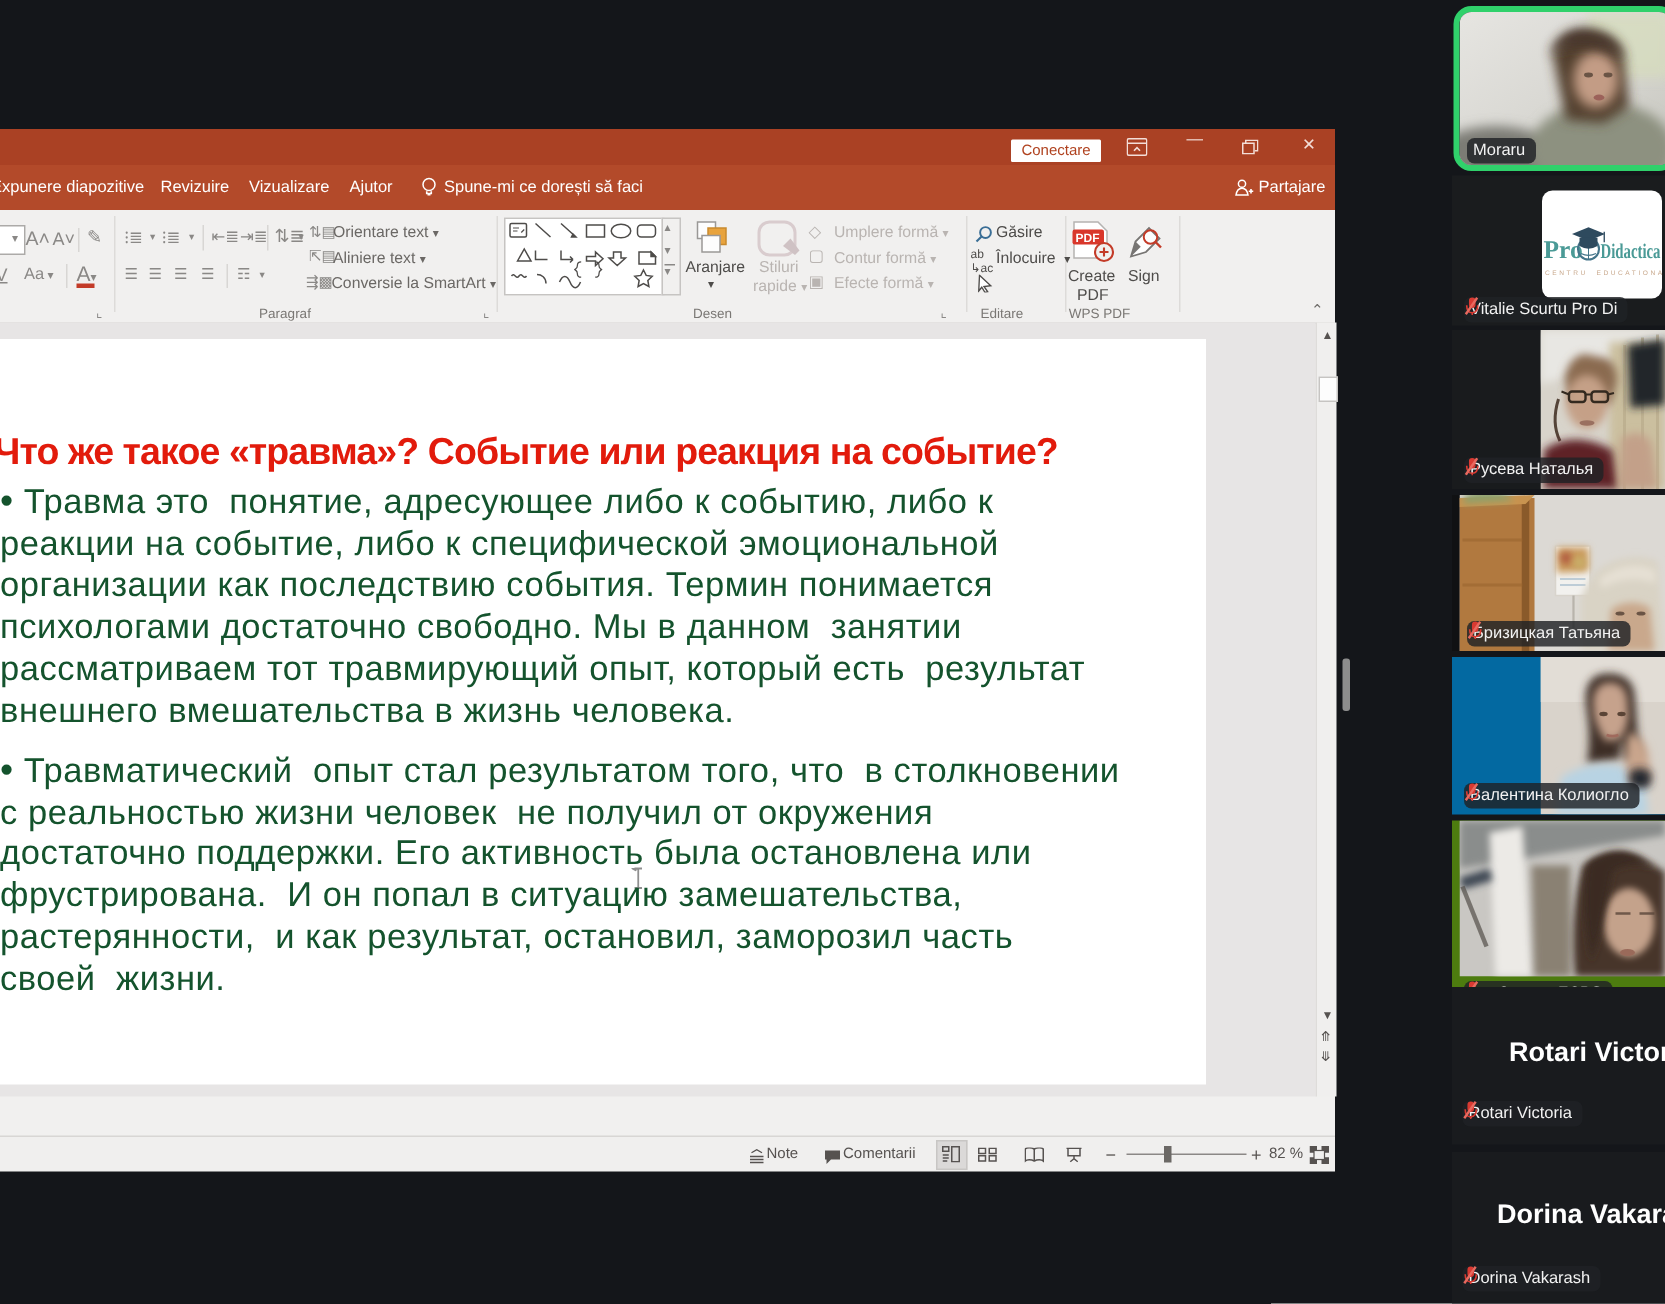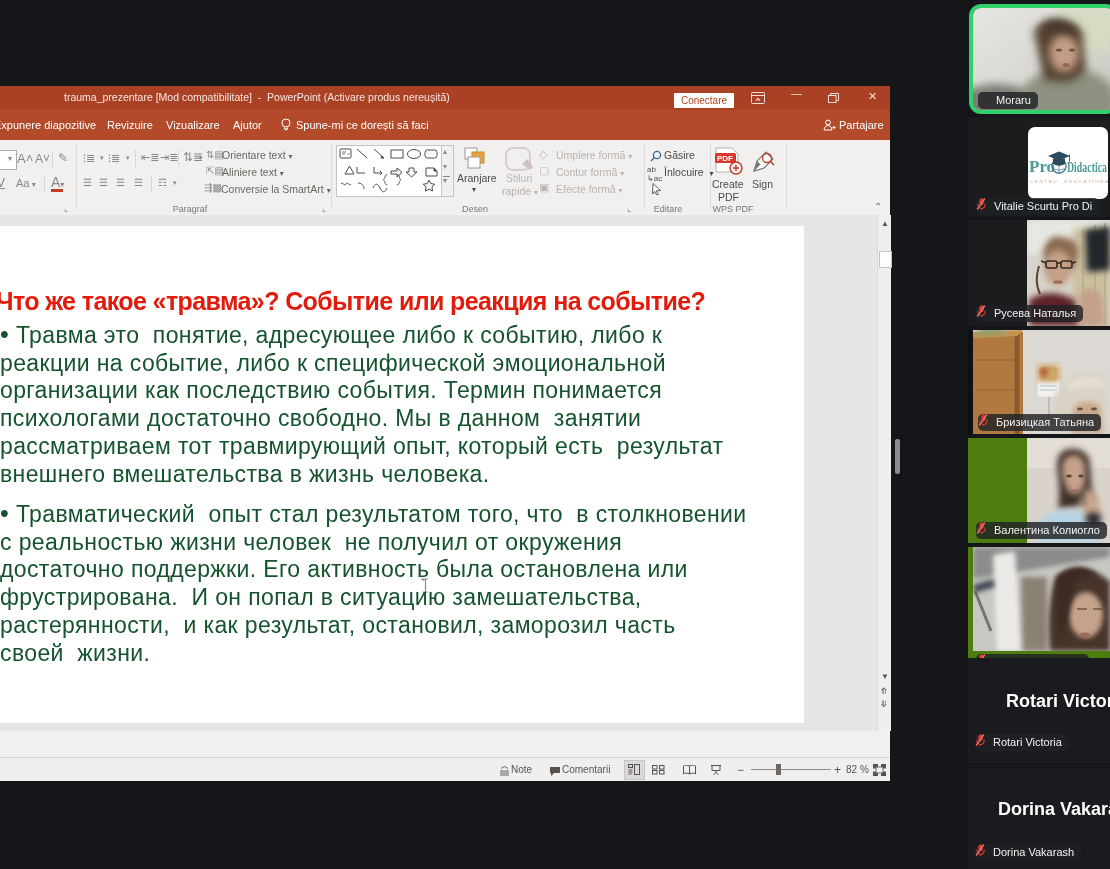--- a/index.html
+++ b/index.html
@@ -31,29 +31,28 @@
 
 #vscroll{left:877px;top:129px;width:13px;height:516px;background:#f0efee;border-left:1px solid #dedcda;}
 
 #notes{left:0;top:645px;width:890px;height:26px;background:#fbfafa;border-top:1px solid #dddbd9;}
 #statusbar{left:0;top:671px;width:890px;height:23px;background:#f0efee;border-top:1px solid #d8d6d4;}
 .sbtxt{position:absolute;top:6px;font-size:10px;color:#565250;white-space:nowrap;}
 
 .tile{position:absolute;left:968px;width:142px;overflow:hidden;background:#191b1e;}
 .tile svg{position:absolute;left:0;top:0;}
 .namepill{position:absolute;background:rgba(32,34,38,0.82);color:#f2f2f2;font-size:11px;
-  border-radius:5px;padding:2px 7px 3px 18px;white-space:nowrap;}
+  border-radius:5px;padding:2px 7px 3px 4px;white-space:nowrap;}
 .bigname{position:absolute;color:#fff;font-weight:bold;font-size:18px;white-space:nowrap;}
 </style>
 </head>
 <body>
 
 <div id="win" class="abs">
   <div id="titlebar" class="abs">
-    <div class="ttl">trauma_prezentare [Mod compatibilitate] &nbsp;-&nbsp; PowerPoint (Activare produs nereușită)</div>
     <div id="conectare">Conectare</div>
     <svg style="position:absolute;left:751px;top:6px;" width="14" height="12" viewBox="0 0 14 12">
         <g fill="none" stroke="#f3ded8">
           <rect x="0.5" y="0.5" width="13" height="11" rx="1"></rect>
           <path d="M0.5 3.5h13"></path>
           <path d="M5 8.5l2-2l2 2" stroke-width="1.1"></path>
         </g>
       </svg>
     <div class="tbico" style="left:791px;top:1px;">—</div>
     <svg style="position:absolute;left:828px;top:7px;" width="11" height="10" viewBox="0 0 11 10">
@@ -400,21 +399,21 @@
   </svg>
   <div class="namepill" style="left:10px;bottom:3px;"><svg style="vertical-align:-2px;margin-right:6px;" width="11" height="12" viewBox="0 0 11 12">
         <g stroke="#d93a32" fill="none">
           <rect x="3.8" y="0.8" width="3.4" height="6" rx="1.7" fill="#d93a32"></rect>
           <path d="M1.8 5.5q0 5 3.7 5t3.7-5" stroke-width="1.1"></path>
           <path d="M5.5 10.5v1.5"></path>
         </g>
         <path d="M1.2 11.5L8.8 0.5" stroke="#e8695f" stroke-width="1.6"></path>
       </svg>Бризицкая Татьяна</div>
 </div>
-<div class="tile" id="t5" style="top:438px;height:105px;background:#4d7c0f;">
+<div class="tile" id="t5" style="top:438px;height:105px;background:#0369a1;">
   <svg style="left:59px;top:0;" width="83" height="105" viewBox="0 0 83 105">
     <defs>
         <filter id="b5" x="-40%" y="-40%" width="180%" height="180%">
           <feGaussianBlur stdDeviation="3"></feGaussianBlur>
         </filter>
       </defs>
     <rect width="83" height="105" fill="#d9d3cb"></rect>
     <rect x="0" y="0" width="83" height="30" fill="#e2ddd6"></rect>
     <path d="M30 28 q0 -18 17 -17 q16 1 16 18 l1 14 l2 24 l-9 3 l-3 -18 l-1 16 l-22 3 q2 -12 1 -26 z" fill="#3d2e25" filter="url(#b5)"></path>
     <path d="M35 28 q2 -11 11.5 -11 q10 0 11.5 12 l0.5 12 q-2 11 -7 14 l-8 1 q-6 -8 -8 -18 z" fill="#c6a28c" filter="url(#b5)"></path>

